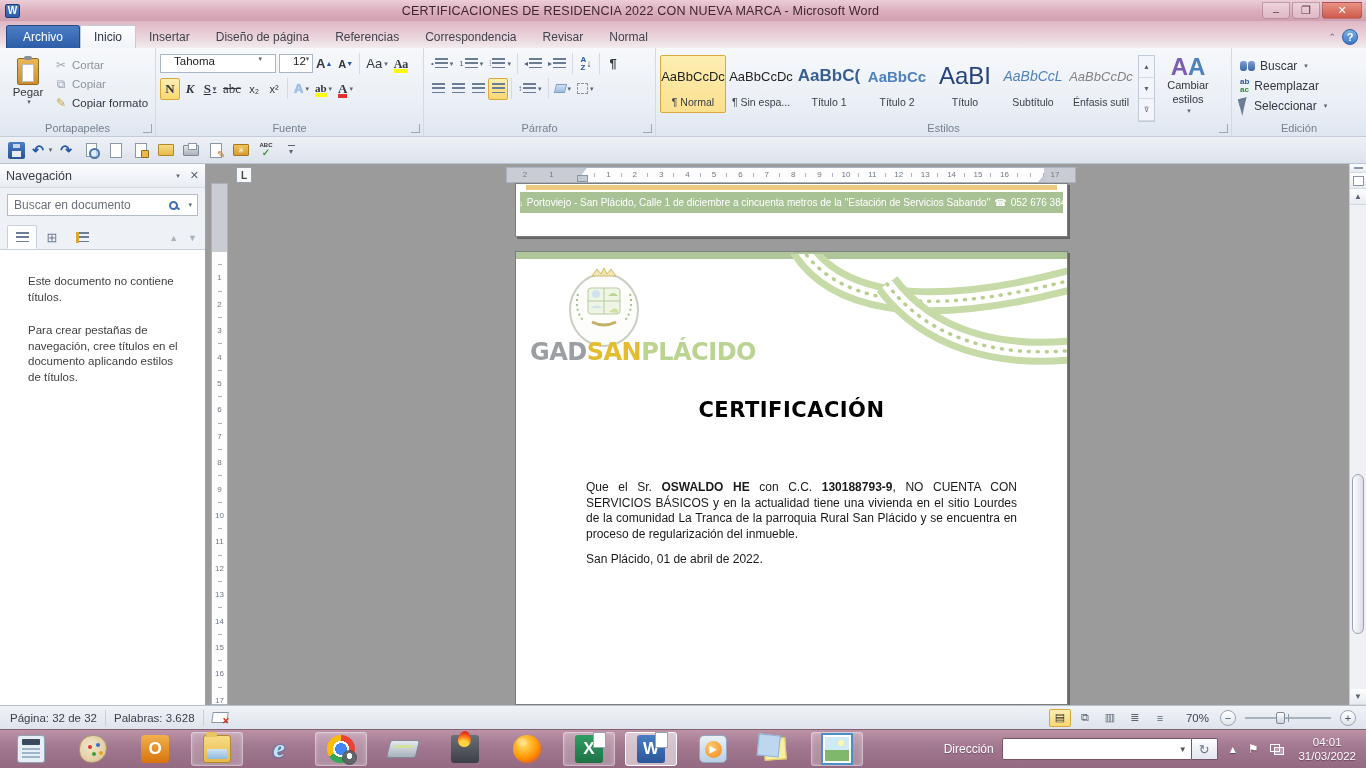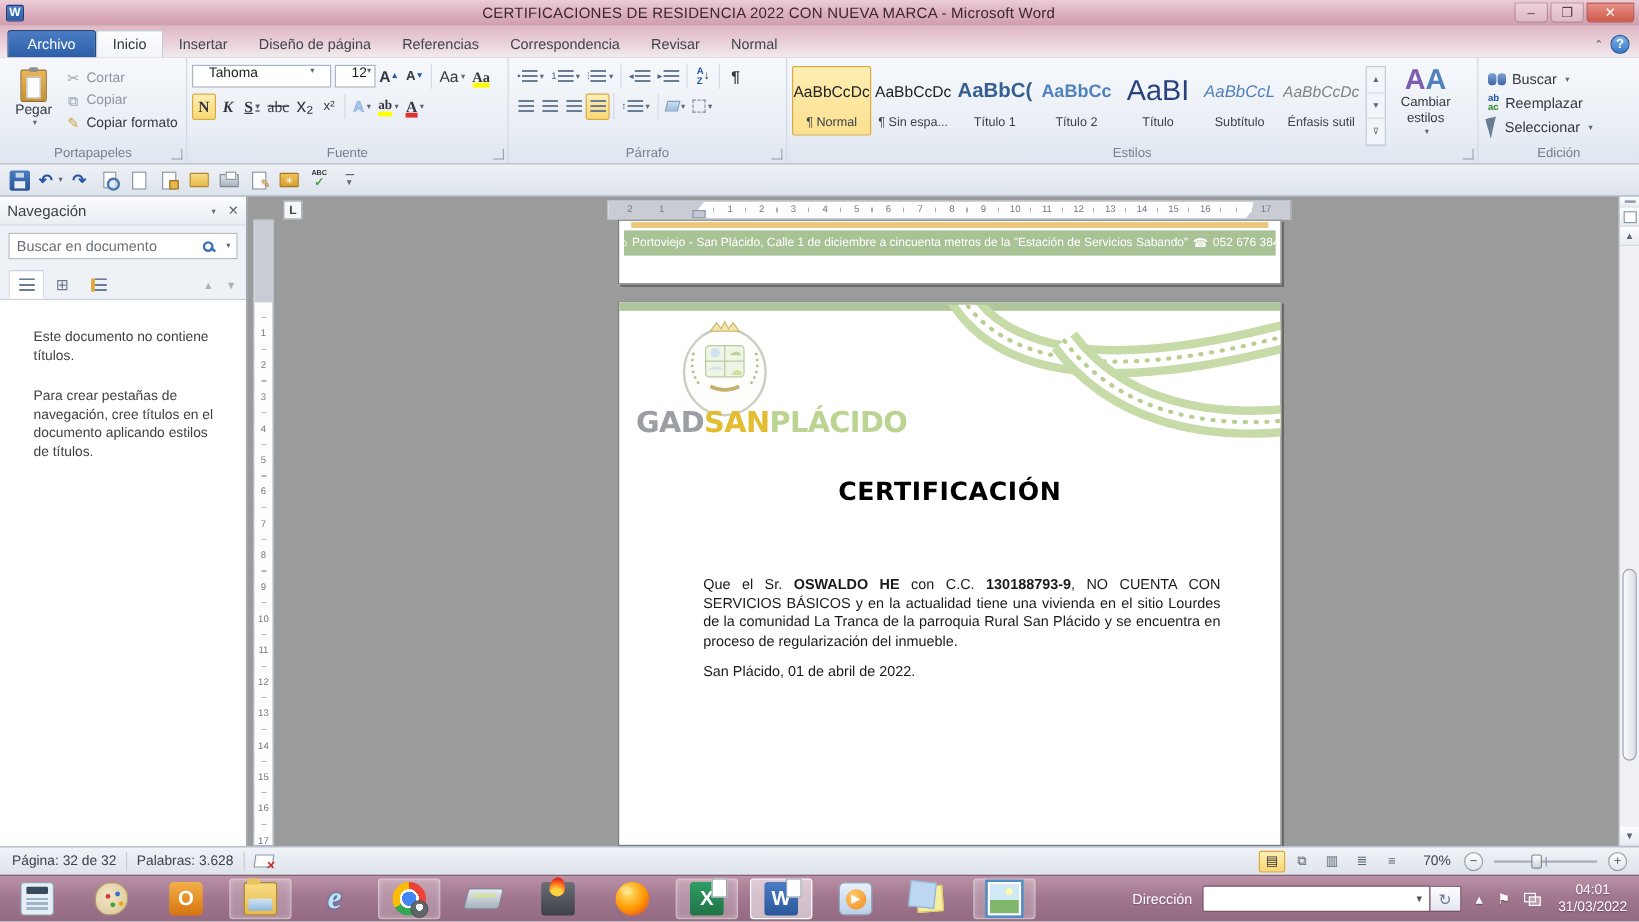--- a/index.html
+++ b/index.html
@@ -368,21 +368,21 @@
           </span>
       </div>
       <div class="rrow">
         <span class="rbtn sel fx-b">N</span>
         <span class="rbtn fx-i">K</span>
         <span class="rbtn fx-u">
             <span>S</span>
             <span class="dd">▾</span>
           </span>
         <span class="rbtn fx-s">abc</span>
-        <span class="rbtn" style="font-size:16px;">x₂</span>
+        <span class="rbtn" style="font-size:11px;">x₂</span>
         <span class="rbtn" style="font-size:11px;">x²</span>
         <span class="vsep"></span>
         <span class="rbtn">
             <span class="fx-glow" style="font-weight:bold;">A</span>
             <span class="dd">▾</span>
           </span>
         <span class="rbtn">
             <span class="colorbar cb-hl" style="font-size:11px;">ab</span>
             <span class="dd">▾</span>
           </span>

